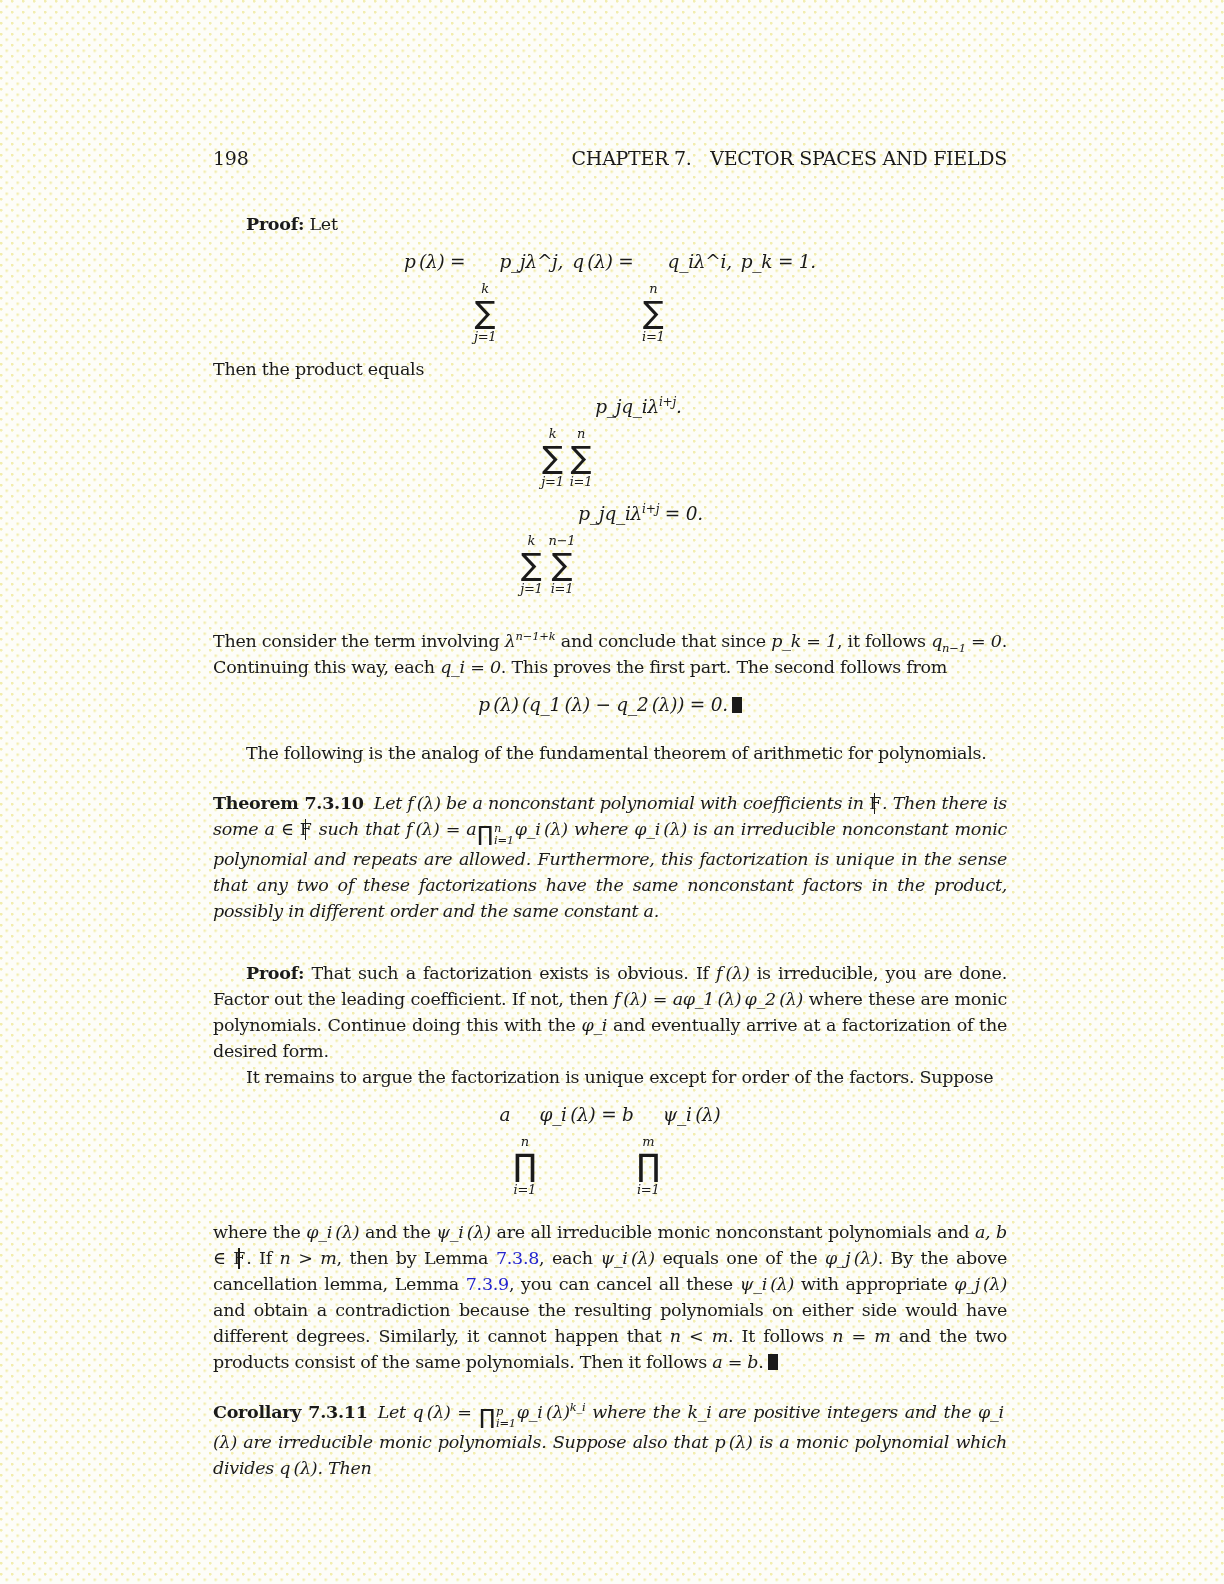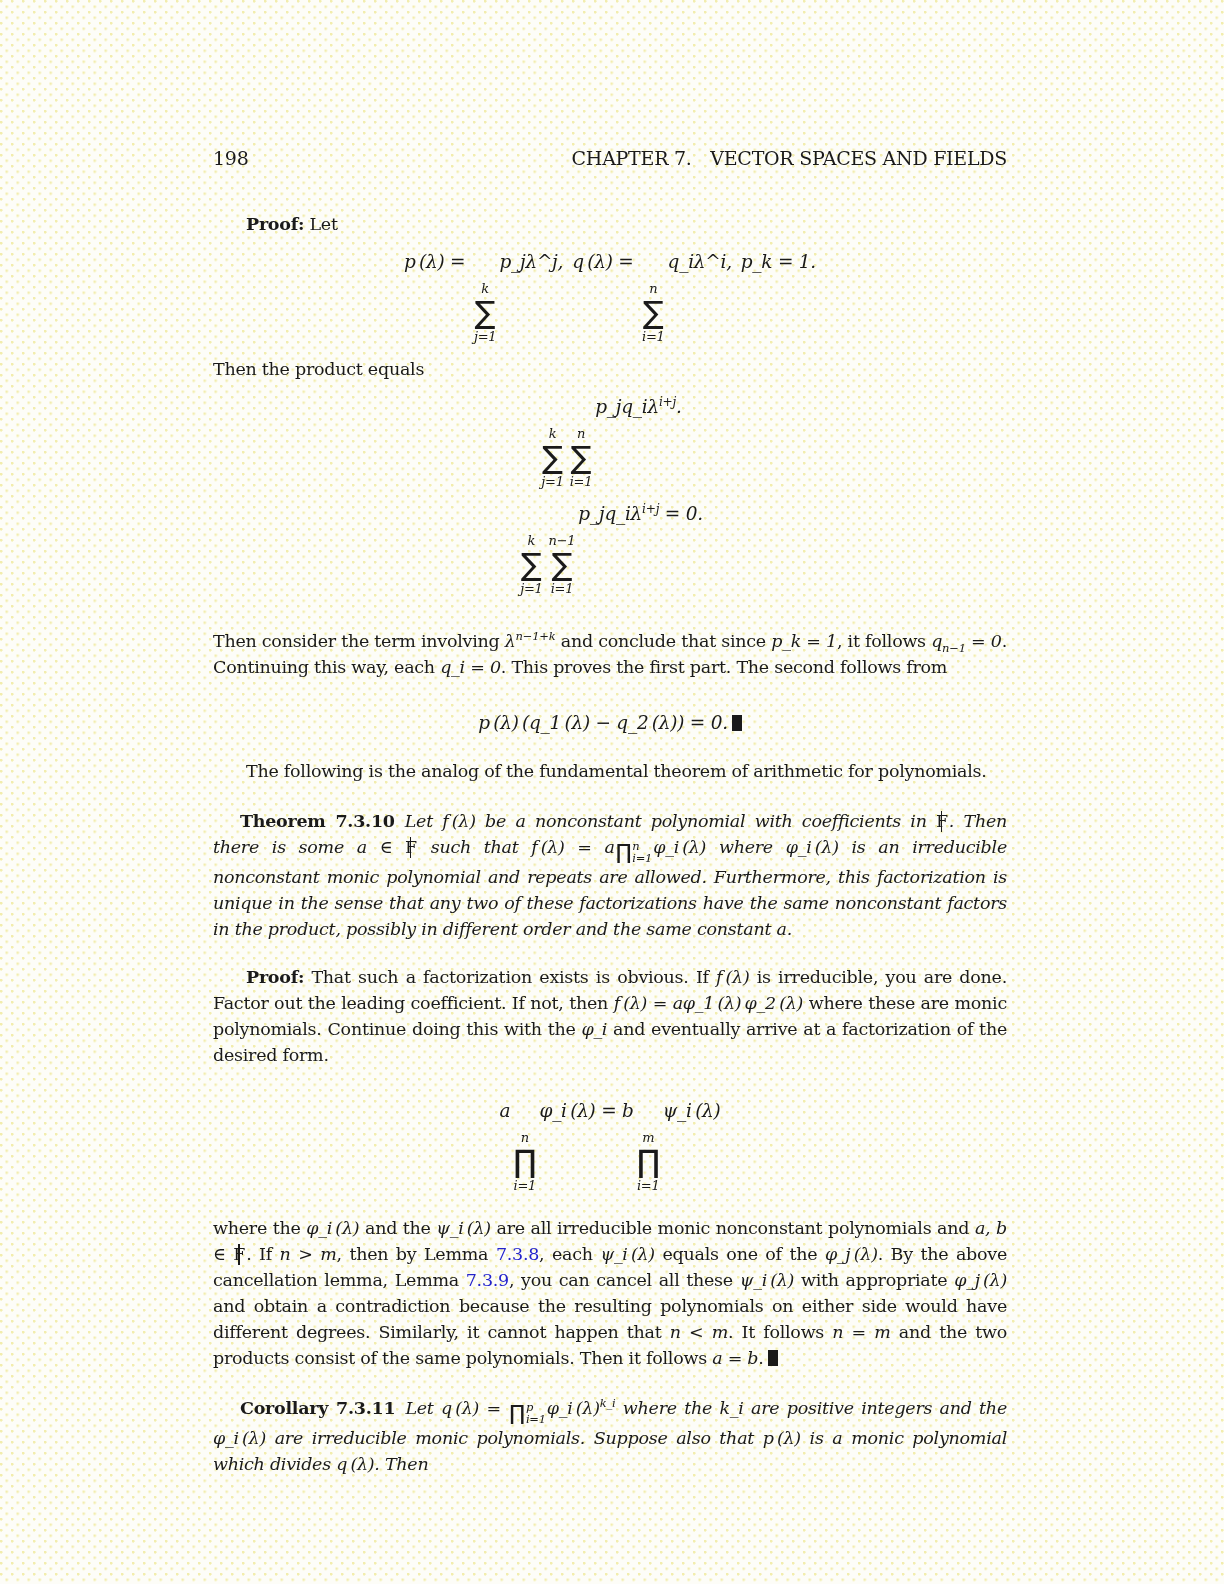--- a/index.html
+++ b/index.html
@@ -27,31 +27,31 @@
     background-size:11px 11px,11px 11px;
     background-position:0 0,5.5px 5.5px;
   }
   .pagehead{
     display:flex;justify-content:space-between;align-items:baseline;
     margin-bottom:40px;font-size:19px;
   }
   .chap{}
   p{margin:0;text-align:justify;}
   .indent{text-indent:33px;}
-  .blockgap{margin-top:22px;}
+  .blockgap{margin-top:36px;}
   .smallgap{margin-top:32px;}
   .m{font-style:italic;}
   sup,sub{font-size:66%;line-height:0;}
   .fml{
     text-align:center;
     font-size:18.5px;
     margin:12px 0;
     line-height:26px;
   }
-  .fml-sp{margin:30px 0 22px;}
+  .fml-sp{margin:12px 0 22px;}
   .bigop{
     display:inline-flex;flex-direction:column;align-items:center;
     vertical-align:-25px;margin:0 3px;font-style:italic;
   }
   .bigop .op{
     font-family:"DejaVu Sans",sans-serif;font-style:normal;
     font-size:31px;line-height:33px;
   }
   .bigop .lim{font-size:13px;line-height:15px;}
   .iop{
@@ -67,21 +67,21 @@
   .bb{position:relative;display:inline-block;font-style:normal;padding-right:1px;}
   .bb::after{
     content:"";position:absolute;left:5px;top:3px;bottom:2px;width:1.3px;
     background:currentColor;
   }
   .qed{
     display:inline-block;width:10px;height:16px;background:currentColor;
     vertical-align:-2px;margin-left:4px;
   }
   .thm{margin:24px 0 0;}
-  .thmlabel{font-weight:bold;font-style:normal;margin-right:10px;margin-left:27px;}
+  .thmlabel{font-weight:bold;font-style:normal;margin-right:10px;}
   .thmbody{font-style:italic;}
 </style>
 </head>
 <body>
 
 <div class="page">
 
   <div class="pagehead">
     <span>198</span>
     <span class="chap">CHAPTER 7. VECTOR SPACES AND FIELDS</span>
@@ -131,20 +131,21 @@
   <p class="thm"><span class="thmlabel">Theorem 7.3.10</span><span class="thmbody">Let <span class="m">f (λ)</span> be a nonconstant polynomial with coefficients in <span class="m"><span class="bb">F</span></span>.  Then there is some <span class="m">a ∈ <span class="bb">F</span></span> such that <span class="m">f (λ) = a<span class="iop">
             <span class="opch">∏</span>
             <span class="scripts">
               <span>n</span>
               <span>i=1</span>
             </span>
           </span>φ_i (λ)</span> where <span class="m">φ_i (λ)</span> is an irreducible nonconstant monic polynomial and repeats are allowed.  Furthermore, this factorization is unique in the sense that any two of these factorizations have the same nonconstant factors in the product, possibly in different order and the same constant <span class="m">a</span>.</span></p>
 
   <p class="indent blockgap"><b>Proof:</b> That such a factorization exists is obvious.  If <span class="m">f (λ)</span> is irreducible, you are done. Factor out the leading coefficient.  If not, then <span class="m">f (λ) = aφ_1 (λ) φ_2 (λ)</span> where these are monic polynomials.  Continue doing this with the <span class="m">φ_i</span> and eventually arrive at a factorization of the desired form.</p>
 
+  <p class="indent">It remains to argue the factorization is unique except for order of the factors.  Suppose</p>
 
   <div class="fml fml-sp"><span class="m">a<span class="bigop">
           <span class="lim">n</span>
           <span class="op">∏</span>
           <span class="lim">i=1</span>
         </span>φ_i (λ) = b<span class="bigop">
           <span class="lim">m</span>
           <span class="op">∏</span>
           <span class="lim">i=1</span>
         </span>ψ_i (λ)</span></div>

